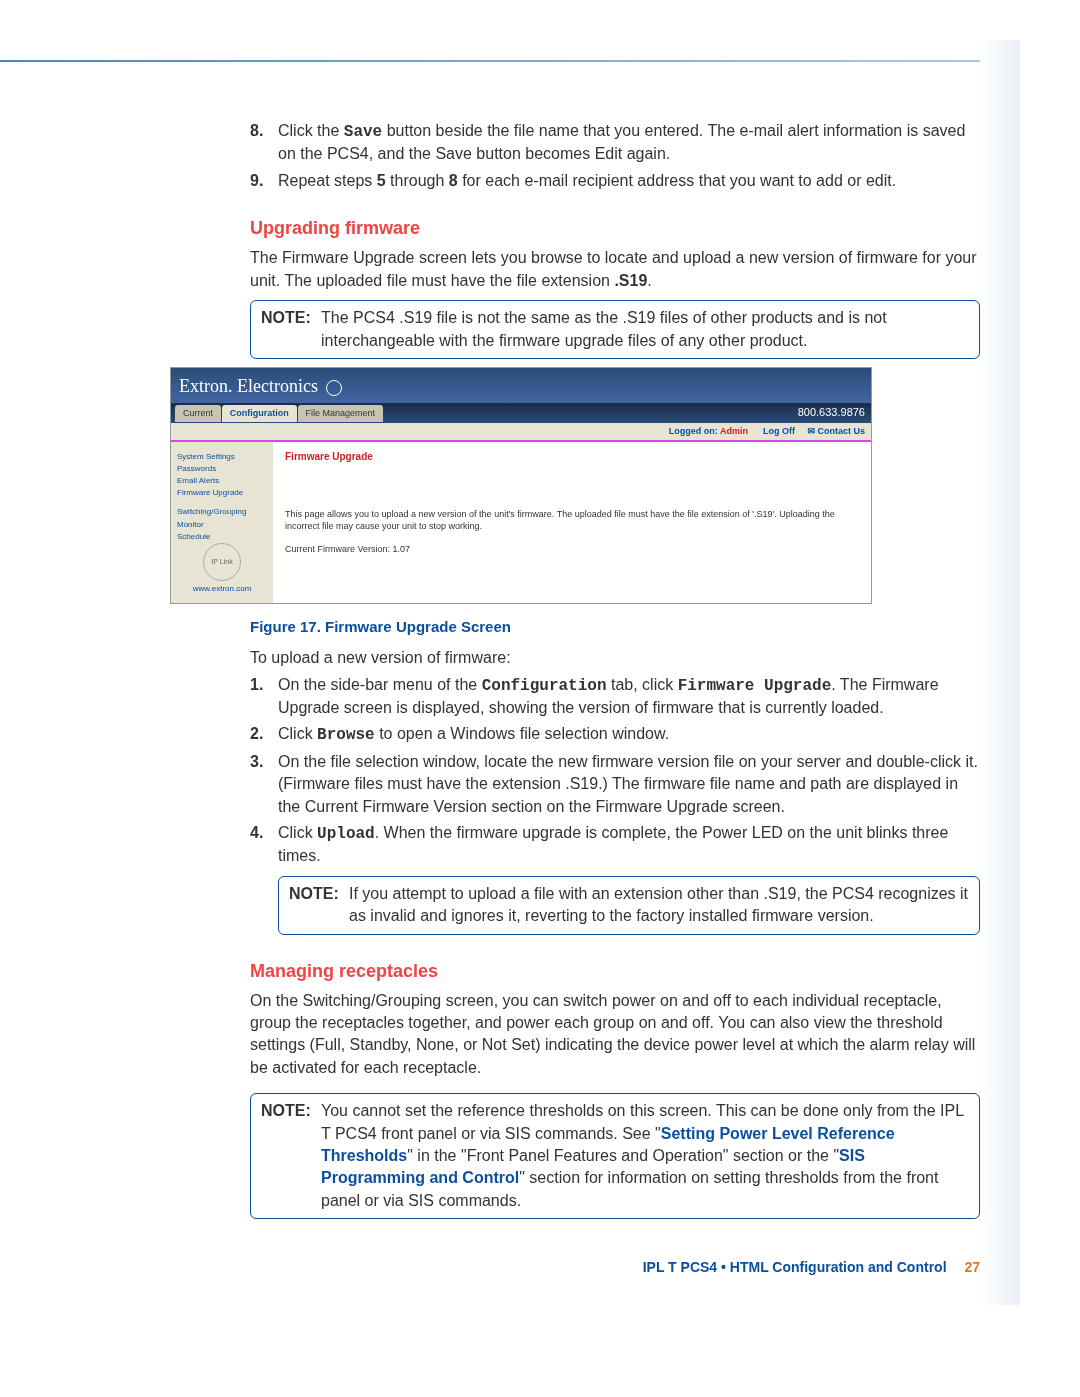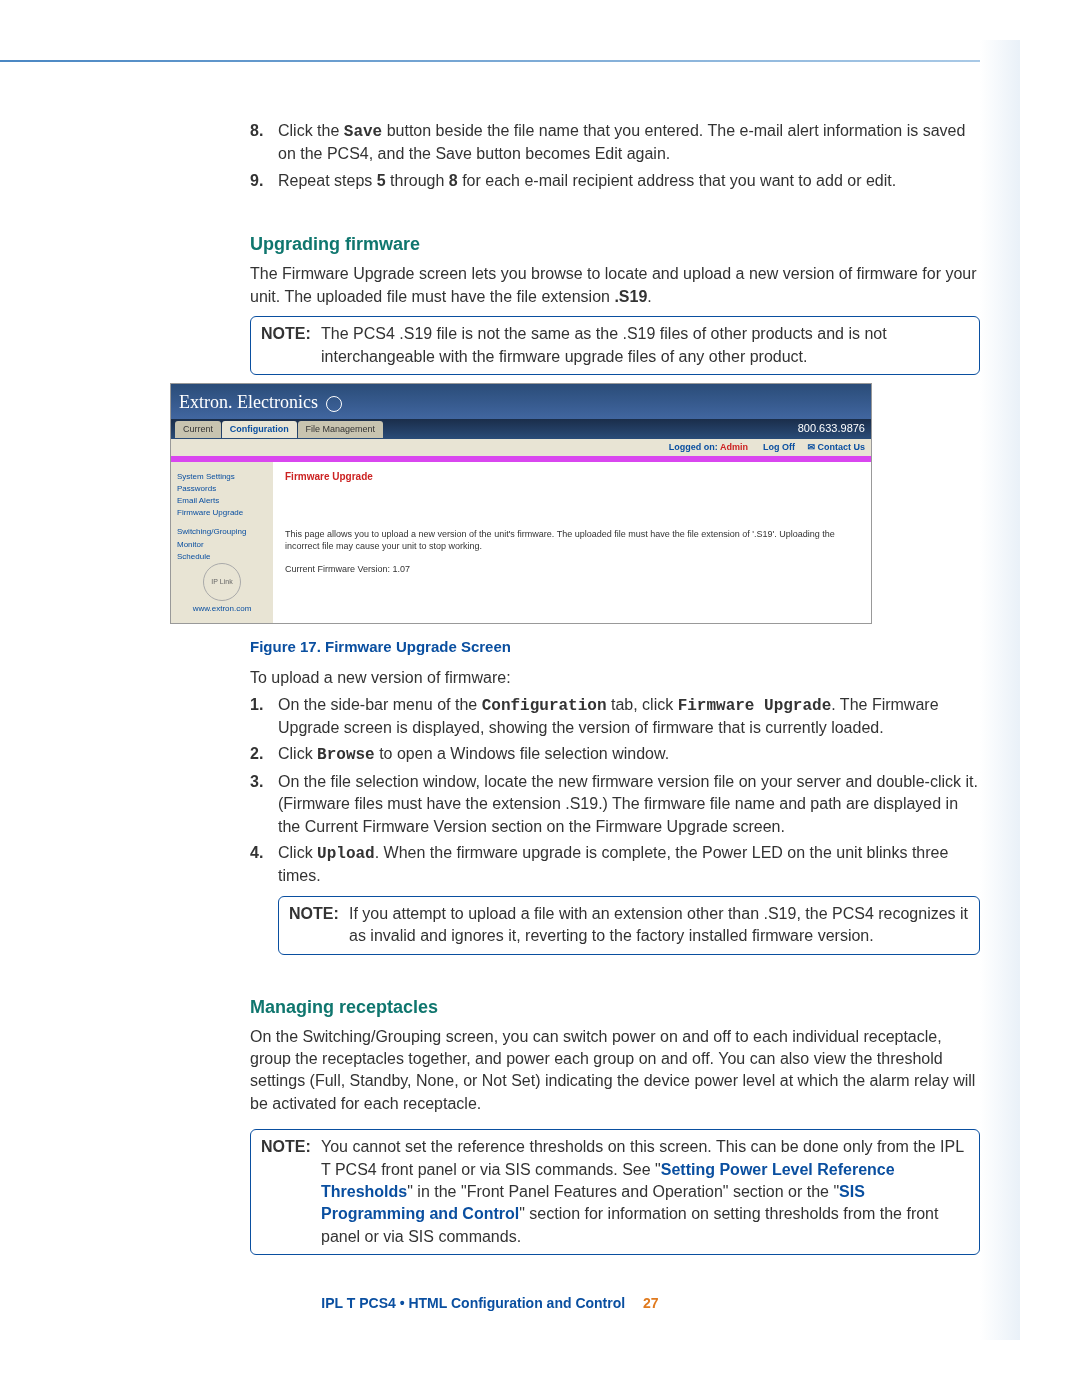--- a/index.html
+++ b/index.html
@@ -48,24 +48,24 @@
   }
   .ol-body {
     flex: 1;
   }
   .mono {
     font-family: "Courier New", monospace;
     font-weight: bold;
   }
   .bold { font-weight: bold; }
   .h2 {
-    color: #0f766e;
+    color: #ef4444;
     font-weight: bold;
     font-size: 18px;
-    margin: 40px 0 6px 0;
+    margin: 24px 0 6px 0;
   }
   .note-box {
     border: 1px solid #0a4fa0;
     border-radius: 6px;
     padding: 6px 10px;
     margin: 8px 0;
     display: flex;
   }
   .note-label {
     font-weight: bold;
@@ -74,21 +74,21 @@
   .note-text {
     flex: 1;
   }
   .fig-caption {
     font-weight: bold;
     color: #0a4fa0;
     font-size: 15px;
     margin: 12px 0 10px 0;
   }
   .footer {
-    text-align: center;
+    text-align: right;
     margin: 40px 100px 30px 0;
     font-weight: bold;
     color: #0a4fa0;
     font-size: 14px;
   }
   .footer .pnum { color: #e07a1e; margin-left: 14px; }
   
   .shot {
     border: 1px solid #999;
     width: 700px;
@@ -126,21 +126,21 @@
     margin-right: -2px;
     color: #0a4fa0;
     font-weight: bold;
   }
   .shot-tab.inactive { background: #c8c4b0; color:#333; font-weight:normal;}
   .shot-phone {
     position:absolute; right:6px; top:2px; color:#fff; font-size:11px;
   }
   .shot-infobar {
     background: #e8e4d4;
-    border-bottom: 6px solid #d946ef;
+    border-bottom: 2px solid #d946ef;
     font-size: 9px;
     text-align: right;
     padding: 2px 6px;
     color: #0a4fa0;
     font-weight: bold;
   }
   .shot-infobar .admin { color: #c22; }
   .shot-body {
     display:flex;
     min-height: 160px;

